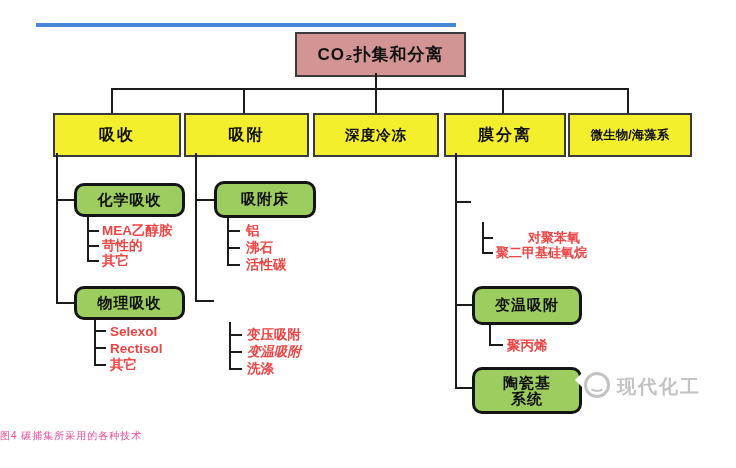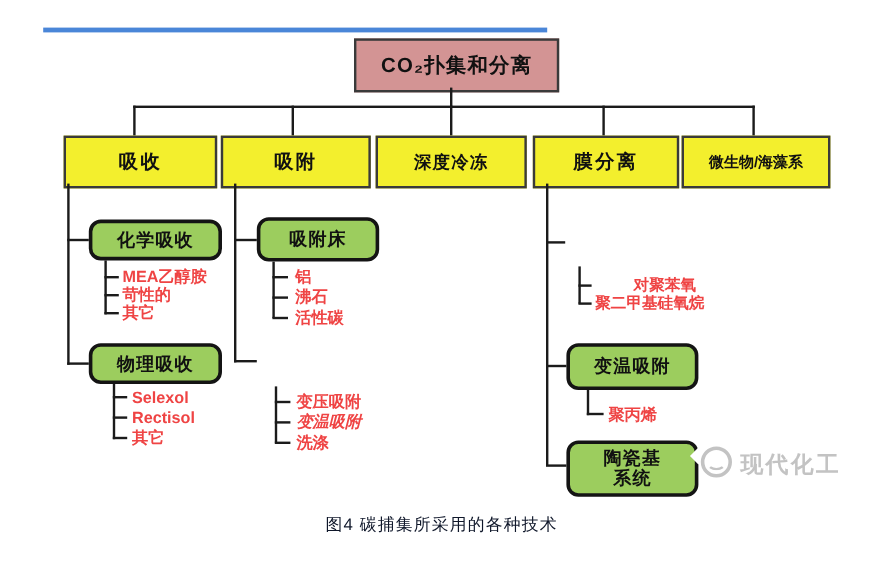--- a/index.html
+++ b/index.html
@@ -27,22 +27,22 @@
     position:absolute;display:flex;align-items:center;justify-content:center;
     background:var(--child-fill,#9ccd5e);border:3px solid #141414;border-radius:10px;
     font-weight:bold;font-size:15px;letter-spacing:1px;box-sizing:border-box;
   }
   .gbox .two-line{display:flex;flex-direction:column;align-items:center;line-height:1.02;}
   .item-label{
     position:absolute;transform:translateY(-50%);
     font-weight:bold;font-size:13.5px;white-space:nowrap;color:#ef4444;
   }
   .caption{
-    position:absolute;left:0;right:0;text-align:center;
-    font-size:14px;font-weight:500;color:#0f172a;letter-spacing:1px;
+    position:absolute;left:0;right:0;text-align:left;
+    font-size:10px;font-weight:500;color:#ec4899;letter-spacing:1px;
   }
   .wm-text{
     position:absolute;font-weight:bold;font-size:19px;color:var(--wm,#c3c3c3);
     letter-spacing:2px;white-space:nowrap;
   }
   .wm-circle{
     position:absolute;width:26px;height:26px;border-radius:50%;
     border:3px solid var(--wm,#c3c3c3);background:#ffffff;box-sizing:border-box;
   }
   .wm-smile{

